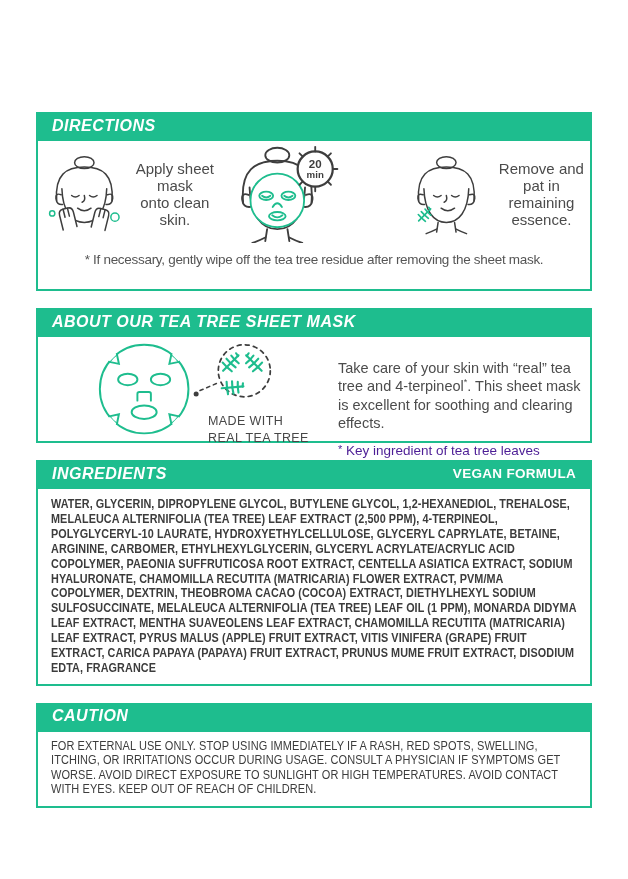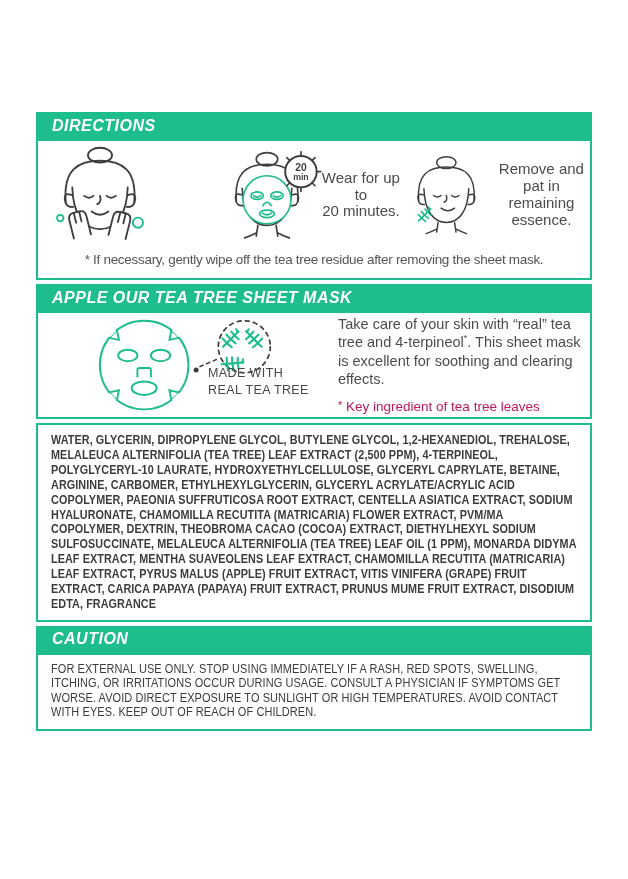--- a/index.html
+++ b/index.html
@@ -1,20 +1,20 @@
 <!DOCTYPE html>
 <html><head>
 <meta charset="utf-8">
 <style>
   * { margin:0; padding:0; box-sizing:border-box; }
   html,body { background:#ffffff; }
   body { font-family:"Liberation Sans", sans-serif; }
   .page { position:relative; width:628px; height:879px; background:#ffffff; overflow:hidden; }
   .sheet { position:absolute; left:36px; top:112px; width:556px; }
-  .section { margin-bottom:4px;border-radius:29px; }
+  .section { margin-bottom:17px;border-radius:29px; }
   .bar {
     background:#1ebd8e; color:#ffffff; height:27px;
     display:flex; align-items:center; justify-content:space-between;
     padding:0 16px;
   }
   .bar .title {
     font-style:italic; font-weight:bold; font-size:16px; letter-spacing:.5px;
   }
   .bar .badge {
     font-weight:bold; font-size:13.5px; letter-spacing:.3px;
@@ -23,37 +23,37 @@
 
   
   .steps { display:flex; padding-top:4px; }
   .step { flex:1; display:flex; flex-direction:row; align-items:center; }
   .caption {
     white-space:pre-line; text-align:center; font-size:15px; line-height:1.13;
     color:#4b4b4b; margin-top:2px;
   }
   .note {
     text-align:center; font-size:13.5px; letter-spacing:-0.3px; color:#555555;
-    padding:9px 6px 11px;
+    padding:9px 6px 22px;
   }
 
   
   .about-box { position:relative; height:108px; }
   .about-art { position:absolute; left:12px; top:2px; }
   .made-with {
-    position:absolute; left:170px; top:52px; width:130px;
+    position:absolute; left:170px; top:76px; width:130px;
     white-space:pre-line; font-size:12.5px; letter-spacing:.4px;
     color:#474747; line-height:1.38;
   }
   .about-text {
-    position:absolute; left:300px; top:2px; width:252px;
+    position:absolute; left:300px; top:22px; width:252px;
     font-size:14.5px; line-height:1.27; color:#4c4c4c;
   }
   .about-text sup { font-size:9px; }
-  .about-foot { margin-top:9px; font-size:13.5px; color:#be185d; }
+  .about-foot { margin-top:9px; font-size:13.5px; color:#4c1d95; }
   .about-foot .mark { font-size:11px; vertical-align:2px; }
 
   
   .body-pad { padding:8px 13px; overflow:hidden;font-weight:bold; }
   .condensed {
     width:122%; transform:scaleX(0.82); transform-origin:0 0;
     color:#3c3c3c; text-align:left;
   }
   .ing-text { font-size:13.2px; line-height:14.9px; letter-spacing:.1px; }
   .caution-pad { padding:7px 13px 9px; overflow:hidden; }
@@ -109,20 +109,22 @@
                 </g>
                 <g transform="translate(78,70) rotate(14)">
                   <path d="M 0,28 V 8 Q 0,1 6,1 H 13 Q 19,1 19,8 V 28" fill="#ffffff"></path>
                   <path d="M 6.5,1 V 12"></path>
                     <path d="M 12.5,1 V 12"></path>
                 </g>
                 <circle cx="19" cy="79" r="3.5" stroke="#1ebd8e"></circle>
                 <circle cx="103" cy="84" r="5.5" stroke="#1ebd8e"></circle>
               </g>
             </svg>
+            <div class="caption">Apply sheet mask
+onto clean skin.</div>
           </div>
 
           <div class="step">
             <svg width="124" height="98" viewBox="0 0 124 106">
               <g stroke="#3e3e3e" stroke-width="2" fill="none" stroke-linecap="round">
                 <ellipse cx="58" cy="11" rx="13" ry="8"></ellipse>
                 <path d="M 21,62 C 18,27 34,17 58,17 C 82,17 98,27 95,62"></path>
                 <path d="M 27,54 q -8,-3 -7,5 q 1,9 9,8"></path>
                 <path d="M 89,54 q 8,-3 7,5 q -1,9 -9,8"></path>
                 <path d="M 28,46 C 29,76 41,91 58,91 C 75,91 87,76 88,46"></path>
@@ -147,22 +149,20 @@
                   <path d="M 118,26 H 123"></path>
                     <path d="M 112.4,39.4 L 116,43"></path>
                   <path d="M 99,45 V 50"></path>
                     <path d="M 85.6,39.4 L 82,43"></path>
                   <path d="M 85.6,12.6 L 82,9"></path>
                 </g>
                 <text x="99" y="25" text-anchor="middle" font-size="12.5" font-weight="bold" fill="#3e3e3e" stroke="none" font-family="Liberation Sans, sans-serif">20</text>
                 <text x="99" y="36" text-anchor="middle" font-size="10.5" font-weight="bold" fill="#3e3e3e" stroke="none" font-family="Liberation Sans, sans-serif">min</text>
               </g>
             </svg>
-            <div class="caption">Wear for up to
-20 minutes.</div>
           </div>
 
           <div class="step">
             <svg width="124" height="98" viewBox="0 0 124 106">
               <g stroke="#3e3e3e" stroke-width="2" fill="none" stroke-linecap="round">
                 <ellipse cx="62" cy="11" rx="13" ry="8"></ellipse>
                 <path d="M 25,62 C 22,27 38,17 62,17 C 86,17 102,27 99,62"></path>
                 <path d="M 31,54 q -8,-3 -7,5 q 1,9 9,8"></path>
                 <path d="M 93,54 q 8,-3 7,5 q -1,9 -9,8"></path>
                 <path d="M 32,46 C 33,76 45,91 62,91 C 79,91 91,76 92,46"></path>
@@ -183,21 +183,21 @@
 remaining essence.</div>
           </div>
 
         </div>
         <div class="note">* If necessary, gently wipe off the tea tree residue after removing the sheet mask.</div>
       </div>
     </div>
 
     <div class="section">
       <div class="bar">
-        <span class="title">APPLE OUR TEA TREE SHEET MASK</span>
+        <span class="title">ABOUT OUR TEA TREE SHEET MASK</span>
       </div>
       <div class="box about-box">
         <svg class="about-art" width="300" height="104" viewBox="0 0 300 108">
           <g fill="none" stroke-linecap="round">
             <g stroke="#1ebd8e" stroke-width="2">
               <circle cx="92" cy="52" r="46" fill="#ffffff"></circle>
               <g stroke="none" fill="#ffffff">
                 <polygon points="55.8,23.7 63.7,15.8 53.8,13.8"></polygon>
                 <polygon points="120.3,15.8 128.2,23.7 130.2,13.8"></polygon>
                 <polygon points="128.2,80.3 120.3,88.2 130.2,90.2"></polygon>
@@ -227,20 +227,24 @@
         <div class="made-with">MADE WITH
 REAL TEA TREE</div>
         <div class="about-text">
           <p><span>Take care of your skin with “real” tea tree and 4-terpineol</span><sup>*</sup><span>. This sheet mask is excellent for soothing and clearing effects.</span></p>
           <p class="about-foot"><span class="mark">*</span> <span>Key ingredient of tea tree leaves</span></p>
         </div>
       </div>
     </div>
 
     <div class="section">
+      <div class="bar">
+        <span class="title">INGREDIENTS</span>
+        <span class="badge">VEGAN FORMULA</span>
+      </div>
       <div class="box body-pad">
         <div class="condensed ing-text">WATER, GLYCERIN, DIPROPYLENE GLYCOL, BUTYLENE GLYCOL, 1,2-HEXANEDIOL, TREHALOSE, MELALEUCA ALTERNIFOLIA (TEA TREE) LEAF EXTRACT (2,500 PPM), 4-TERPINEOL, POLYGLYCERYL-10 LAURATE, HYDROXYETHYLCELLULOSE, GLYCERYL CAPRYLATE, BETAINE, ARGININE, CARBOMER, ETHYLHEXYLGLYCERIN, GLYCERYL ACRYLATE/ACRYLIC ACID COPOLYMER, PAEONIA SUFFRUTICOSA ROOT EXTRACT, CENTELLA ASIATICA EXTRACT, SODIUM HYALURONATE, CHAMOMILLA RECUTITA (MATRICARIA) FLOWER EXTRACT, PVM/MA COPOLYMER, DEXTRIN, THEOBROMA CACAO (COCOA) EXTRACT, DIETHYLHEXYL SODIUM SULFOSUCCINATE, MELALEUCA ALTERNIFOLIA (TEA TREE) LEAF OIL (1 PPM), MONARDA DIDYMA LEAF EXTRACT, MENTHA SUAVEOLENS LEAF EXTRACT, CHAMOMILLA RECUTITA (MATRICARIA) LEAF EXTRACT, PYRUS MALUS (APPLE) FRUIT EXTRACT, VITIS VINIFERA (GRAPE) FRUIT EXTRACT, CARICA PAPAYA (PAPAYA) FRUIT EXTRACT, PRUNUS MUME FRUIT EXTRACT, DISODIUM EDTA, FRAGRANCE</div>
       </div>
     </div>
 
     <div class="section">
       <div class="bar">
         <span class="title">CAUTION</span>
       </div>
       <div class="box caution-pad">

